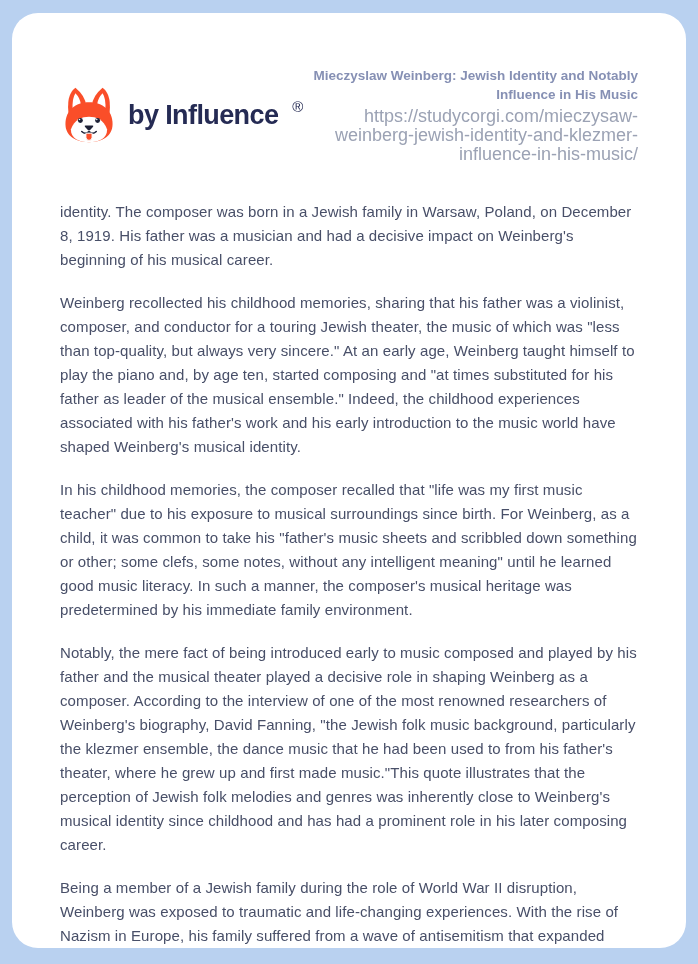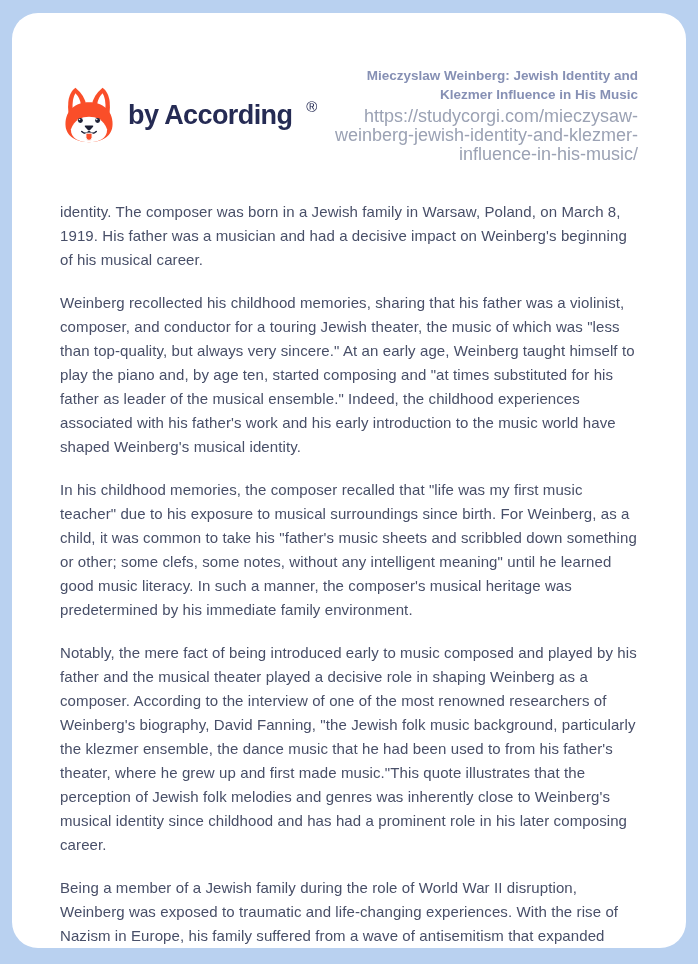--- a/index.html
+++ b/index.html
@@ -115,33 +115,33 @@
           <circle cx="41.5" cy="40" r="2.7" fill="#1d2136"></circle>
           <circle cx="21.6" cy="39" r="0.8" fill="#ffffff"></circle>
           <circle cx="40.6" cy="39" r="0.8" fill="#ffffff"></circle>
 
           <path d="M28.2,45.5 h7.6 q1.5,0 0.7,1.6 l-3,3.2 q-1.5,1.5 -3,0 l-3,-3.2 q-0.8,-1.6 0.7,-1.6 Z" fill="#1d2136"></path>
 
           <path d="M24,52.2 Q28,56 32,52.4 Q36,56 40,52.2" fill="none" stroke="#1d2136" stroke-width="1.7" stroke-linecap="round"></path>
 
           <path d="M28.6,54 h6.8 v4.6 q0,3.4 -3.4,3.4 q-3.4,0 -3.4,-3.4 Z" fill="#fa4e29" stroke="#ffffff" stroke-width="1.1"></path>
         </svg>
-        <span class="brand">by According</span>
+        <span class="brand">by Influence</span>
           <span class="reg-mark">®</span>
       </a>
 
       <div class="doc-meta">
-        <div class="doc-title">Mieczyslaw Weinberg: Jewish Identity and Klezmer Influence in His Music</div>
+        <div class="doc-title">Mieczyslaw Weinberg: Jewish Identity and Notably Influence in His Music</div>
         <a class="doc-url">https://studycorgi.com/mieczysaw-weinberg-jewish-identity-and-klezmer-influence-in-his-music/</a>
       </div>
 
     </div>
 
     <div class="article">
-      <p>identity. The composer was born in a Jewish family in Warsaw, Poland, on March 8, 1919. His father was a musician and had a decisive impact on Weinberg's beginning of his musical career.</p>
+      <p>identity. The composer was born in a Jewish family in Warsaw, Poland, on December 8, 1919. His father was a musician and had a decisive impact on Weinberg's beginning of his musical career.</p>
       <p>Weinberg recollected his childhood memories, sharing that his father was a violinist, composer, and conductor for a touring Jewish theater, the music of which was "less than top-quality, but always very sincere." At an early age, Weinberg taught himself to play the piano and, by age ten, started composing and "at times substituted for his father as leader of the musical ensemble." Indeed, the childhood experiences associated with his father's work and his early introduction to the music world have shaped Weinberg's musical identity.</p>
       <p>In his childhood memories, the composer recalled that "life was my first music teacher" due to his exposure to musical surroundings since birth. For Weinberg, as a child, it was common to take his "father's music sheets and scribbled down something or other; some clefs, some notes, without any intelligent meaning" until he learned good music literacy. In such a manner, the composer's musical heritage was predetermined by his immediate family environment.</p>
       <p>Notably, the mere fact of being introduced early to music composed and played by his father and the musical theater played a decisive role in shaping Weinberg as a composer. According to the interview of one of the most renowned researchers of Weinberg's biography, David Fanning, "the Jewish folk music background, particularly the klezmer ensemble, the dance music that he had been used to from his father's theater, where he grew up and first made music."This quote illustrates that the perception of Jewish folk melodies and genres was inherently close to Weinberg's musical identity since childhood and has had a prominent role in his later composing career.</p>
       <p>Being a member of a Jewish family during the role of World War II disruption, Weinberg was exposed to traumatic and life-changing experiences. With the rise of Nazism in Europe, his family suffered from a wave of antisemitism that expanded</p>
     </div>
 
   </div>
 </div>
 
 </body></html>

